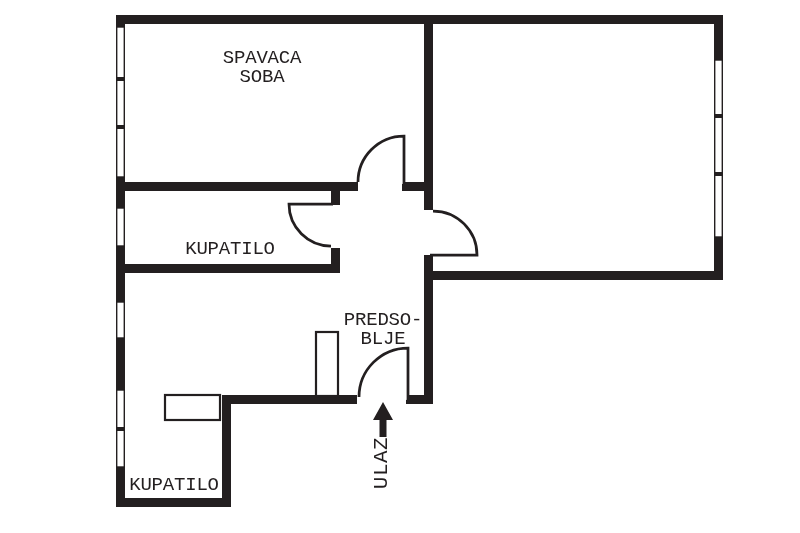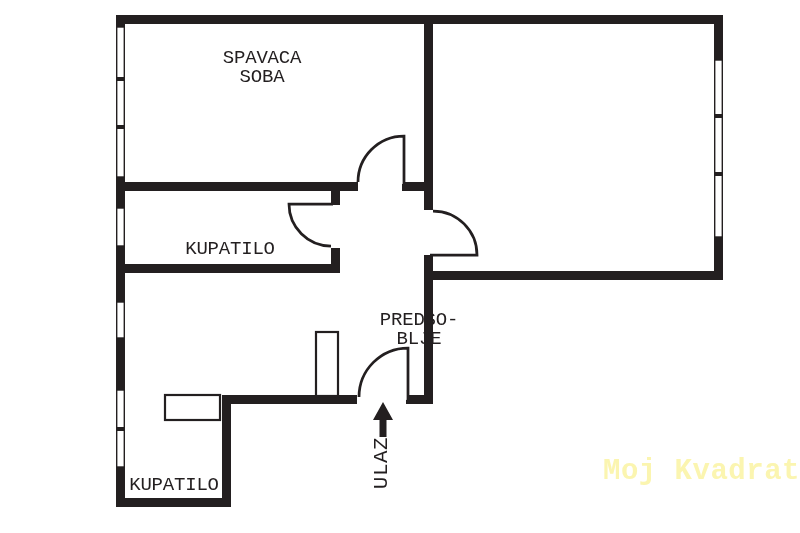--- a/index.html
+++ b/index.html
@@ -92,21 +92,20 @@
       <rect x="316" y="332" width="22" height="64"></rect>
       <rect x="165" y="395" width="55" height="25"></rect>
     </g>
 
     <polygon points="383,402 393,420 386.5,420 386.5,437 379.5,437 379.5,420 373,420" fill="var(--wall,#231f20)"></polygon>
   </svg>
 
   <div class="room-label" style="left:262px;top:68px;">SPAVACA
 SOBA</div>
   <div class="room-label" style="left:230px;top:249px;">KUPATILO</div>
-  <div class="room-label" style="left:383px;top:330px;margin-left:36px;">PREDSO-
+  <div class="room-label" style="left:383px;top:330px;">PREDSO-
 BLJE</div>
   <div class="room-label" style="left:174px;top:485px;">KUPATILO</div>
 
   <div class="entrance-label" style="left:381px;top:463px;">ULAZ</div>
 
-  <div class="wm wm1">Moj Kvadrat</div>
 
 </div>
 
 </body></html>

